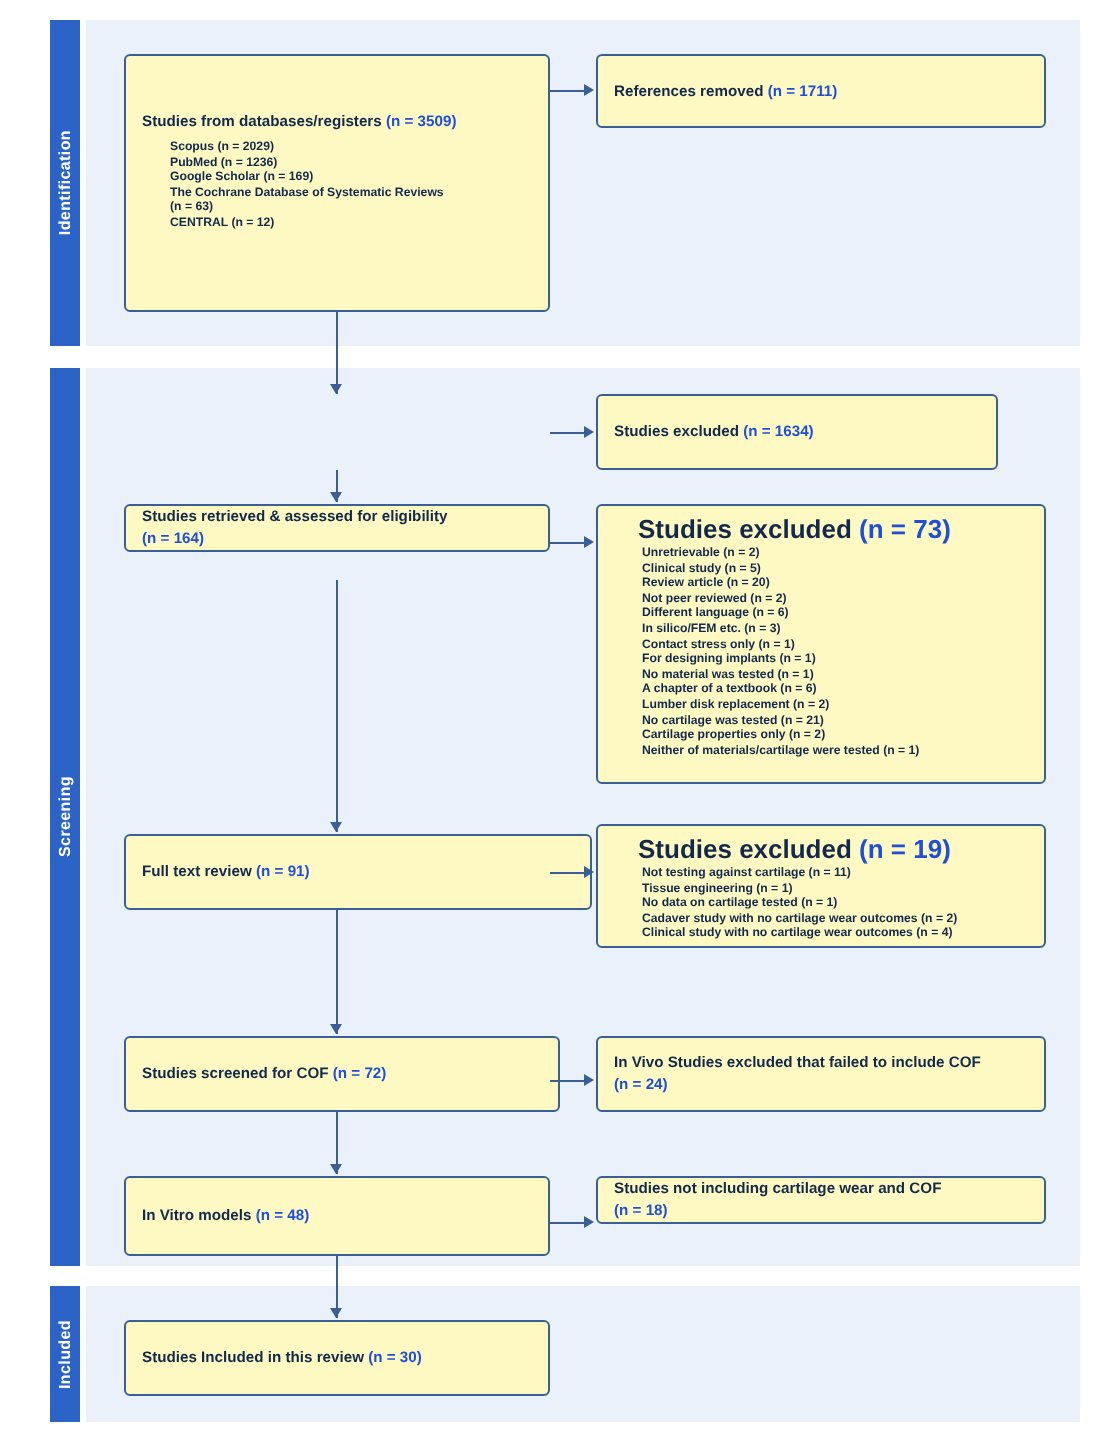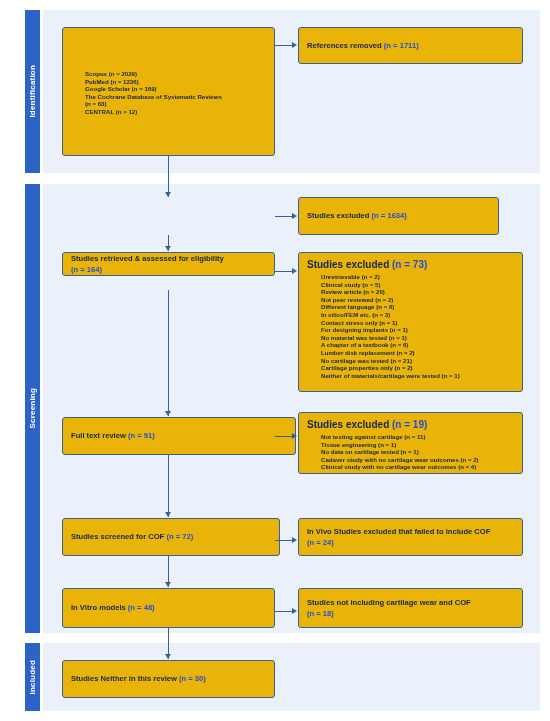--- a/index.html
+++ b/index.html
@@ -36,21 +36,21 @@
     white-space:nowrap;
     line-height:15px;
   }
   #sidebar-identification{top:10px;height:163px;}
   #sidebar-screening{top:184px;height:449px;}
   #sidebar-included{top:643px;height:68px;}
 
   
   .box{
     position:absolute;
-    background:#eab308;
+    background:#fef9c3;
     border:1.2px solid #3a5f95;
     border-radius:3px;
     box-sizing:border-box;
     color:#1a2a47;
   }
   .box .maintext{
     position:absolute;
     left:8px;right:6px;
     font-size:7.6px;
     line-height:10.5px;
@@ -71,22 +71,22 @@
     font-size:6.1px;
     line-height:7.6px;
     font-weight:600;
     color:#13294b;
   }
   ul.sublist li{white-space:nowrap;}
 
   
   .box .heading{
     position:absolute;
-    left:8px;right:6px;top:7px;
-    font-size:10px;
+    left:20px;right:6px;top:7px;
+    font-size:13px;
     line-height:10px;
     font-weight:bold;
     color:#13294b;
   }
   .box .heading .n{color:#1f4fd8;font-weight:bold;}
 
   
   .vline{position:absolute;width:1.2px;background:#3a5f95;}
   .hline{position:absolute;height:1.2px;background:#3a5f95;}
   .arrow-down{
@@ -115,20 +115,24 @@
     <span>Identification</span>
   </div>
   <div class="sidebar" id="sidebar-screening">
     <span>Screening</span>
   </div>
   <div class="sidebar" id="sidebar-included">
     <span>Included</span>
   </div>
 
   <div class="box" id="box-records-identified" style="left:62px;top:27px;width:213px;height:129px;">
+    <div class="maintext" style="top:28px;">
+      <span>Studies from databases/registers</span>
+      <span class="n">(n = 3509)</span>
+    </div>
     <ul class="sublist" style="top:42px;">
       <li>Scopus (n = 2029)</li>
       <li>PubMed (n = 1236)</li>
       <li>Google Scholar (n = 169)</li>
       <li>The Cochrane Database of Systematic Reviews</li>
       <li> (n = 63)</li>
       <li>CENTRAL (n = 12)</li>
     </ul>
   </div>
 
@@ -245,30 +249,30 @@
   <div class="box center" id="box-in-vitro-models" style="left:62px;top:588px;width:213px;height:40px;">
     <div class="maintext">
       <span>In Vitro models</span>
       <span class="n">(n = 48)</span>
     </div>
   </div>
 
   <div class="hline" style="left:275px;top:611px;width:17px;"></div>
   <div class="arrow-right" style="left:292px;top:608.2px;"></div>
 
-  <div class="box center" id="box-not-including-wear-cof" style="left:298px;top:588px;width:225px;height:40px;">
+  <div class="box center" id="box-not-including-wear-cof" style="left:298px;top:588px;width:225px;height:24px;">
     <div class="maintext">
       <span>Studies not including cartilage wear and COF</span><br>
       <span class="n">(n = 18)</span>
     </div>
   </div>
 
   <div class="vline" style="left:168px;top:628px;width:1.2px;height:31px;"></div>
   <div class="arrow-down" style="left:165px;top:654px;"></div>
 
   <div class="box center" id="box-studies-included" style="left:62px;top:660px;width:213px;height:38px;">
     <div class="maintext">
-      <span>Studies Neither in this review</span>
+      <span>Studies Included in this review</span>
       <span class="n">(n = 30)</span>
     </div>
   </div>
 
 </div>
 
 </body></html>

